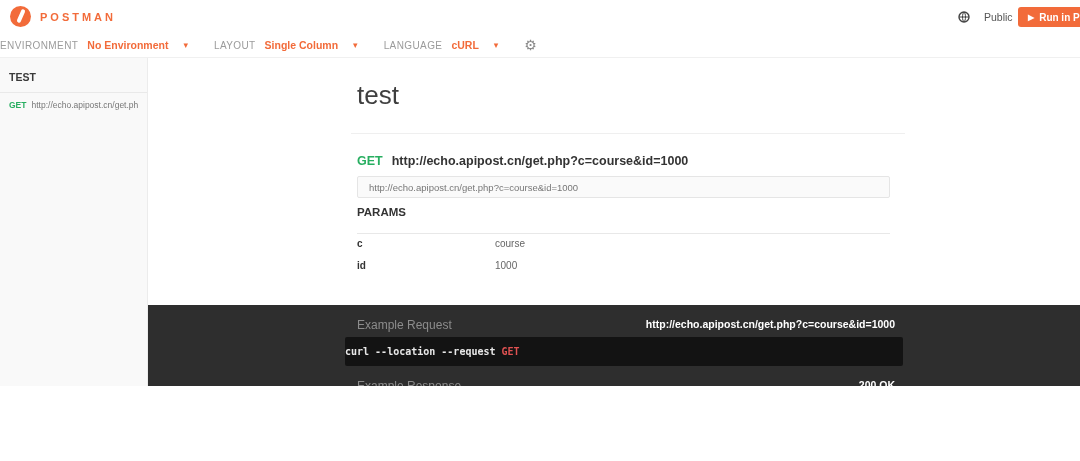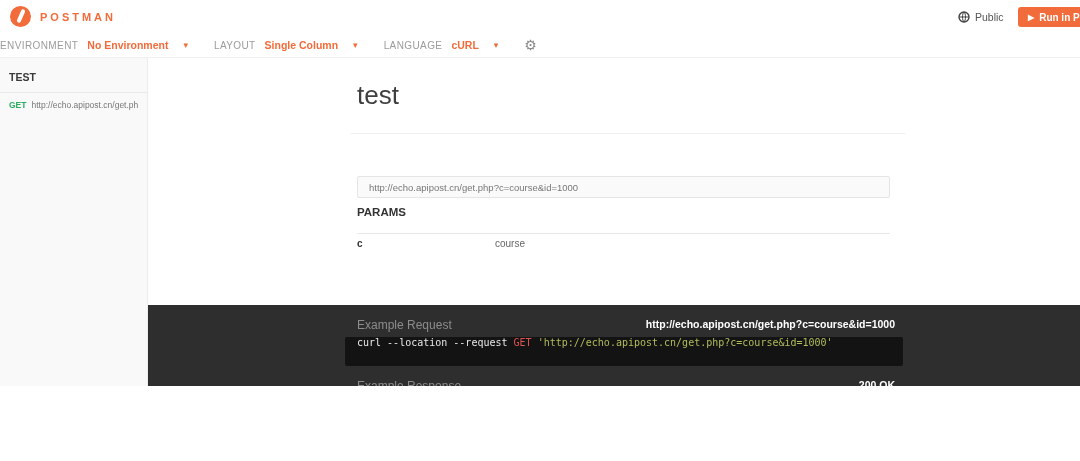--- a/index.html
+++ b/index.html
@@ -9,21 +9,21 @@
 
   
   .header{position:absolute;top:0;left:0;right:0;height:33px;background:#fff;
           display:flex;align-items:center;padding-left:10px}
   .logo-circle{width:21px;height:21px;border-radius:50%;
                background:var(--brand-orange,#f26b3a);position:relative;margin-right:9px;flex:0 0 auto}
   .logo-slash{position:absolute;left:9px;top:3px;width:4px;height:14px;background:#fff;
               border-radius:2px;transform:rotate(24deg)}
   .brand{color:var(--brand-orange,#f26b3a);font-size:11px;font-weight:bold;letter-spacing:3px}
   .header-right{position:absolute;top:0;left:958px;height:33px;display:flex;align-items:center;gap:8px}
-  .public{display:flex;align-items:flex-start;gap:5px;color:#555;font-size:10.5px}
+  .public{display:flex;align-items:flex-start;gap:14px;color:#555;font-size:10.5px}
   .run-btn{position:absolute;left:1018px;top:7px;height:20px;display:flex;align-items:center;gap:5px;
            background:var(--brand-orange,#f26b3a);color:#fff;border:none;border-radius:3px;
            font-family:"Liberation Sans",sans-serif;font-size:10px;font-weight:bold;
            padding:0 12px 0 10px;white-space:nowrap;cursor:pointer}
   .run-btn .play{font-size:8px}
 
   
   .toolbar{position:absolute;top:33px;left:0;right:0;height:25px;background:#fff;
            border-bottom:1px solid #f0f0f0;display:flex;align-items:center;
            padding-left:0;gap:26px}
@@ -60,22 +60,22 @@
   .param-key{width:138px;color:#333;font-weight:bold;flex:0 0 auto}
   .param-value{color:#666}
 
   
   .example-panel{position:absolute;left:148px;top:305px;right:0;bottom:0;
                  background:var(--panel-bg,#2e2e2e);overflow:hidden}
   .ex-label{position:absolute;color:#8c8c8c;font-size:12px}
   .ex-req-label{left:209px;top:13px}
   .ex-req-url{position:absolute;right:185px;top:13px;color:#fff;font-weight:bold;font-size:10.5px}
   .code-block{position:absolute;left:197px;width:558px;background:var(--code-bg,#131313);border-radius:2px}
-  .code-request{top:32px;height:29px;display:flex;align-items:flex-start;padding:0 12px;
-                font-family:"DejaVu Sans Mono",monospace;font-size:10px;font-weight:normal;white-space:pre}
+  .code-request{top:32px;height:29px;display:flex;align-items:center;padding:0 0;
+                font-family:"DejaVu Sans Mono",monospace;font-size:10px;font-weight:bold;white-space:pre}
   .curl-cmd{color:#e8e8e8}
   .curl-method{color:var(--curl-method-red,#e05252)}
   .curl-string{color:var(--curl-string-yellow,#b3bd5a)}
   .ex-resp-label{left:209px;top:74px}
   .ex-status{position:absolute;right:185px;top:74px;color:#fff;font-weight:bold;font-size:10.5px}
   .code-response{top:91px;height:130px}
   .resp-tabs{height:24px;border-bottom:1px solid #333;display:flex;align-items:flex-end;
              padding-left:12px;gap:18px}
   .tab{font-size:10.5px;height:24px;line-height:22px;border-bottom:2px solid transparent;cursor:pointer}
   .tab-body{color:#f0f0f0;font-weight:bold;border-bottom-color:var(--active-tab-underline,#e0523f)}
@@ -133,35 +133,42 @@
     <div class="sidebar-header">TEST</div>
     <div class="sidebar-request">
       <span class="sr-method">GET</span>
       <span class="sr-url">http://echo.apipost.cn/get.php?c=co...</span>
     </div>
   </div>
 
   <div class="main">
     <div class="page-title">test</div>
     <div class="title-divider"></div>
+    <div class="request-heading">
+      <span class="rh-method">GET</span><span>http://echo.apipost.cn/get.php?c=course&amp;id=1000</span>
+    </div>
     <input class="url-input" type="text" value="http://echo.apipost.cn/get.php?c=course&amp;id=1000" style="">
     <div class="params-heading">PARAMS</div>
     <div class="params-divider"></div>
     <div class="param-row r0">
       <span class="param-key">c</span>
       <span class="param-value">course</span>
+    </div>
+    <div class="param-row r1">
+      <span class="param-key">id</span>
+      <span class="param-value">1000</span>
     </div>
   </div>
 
   <div class="example-panel">
     <div class="ex-label ex-req-label">Example Request</div>
     <div class="ex-req-url">http://echo.apipost.cn/get.php?c=course&amp;id=1000</div>
 
     <div class="code-block code-request">
-      <span class="curl-cmd">curl --location --request </span><span class="curl-method">GET</span><span class="curl-string"> 'http://echo.apipost.cn/get.php?c=course&amp;id=1000'</span>
+      <span class="curl-cmd">curl --location --request </span><span class="curl-method">GET</span>
     </div>
 
     <div class="ex-label ex-resp-label">Example Response</div>
     <div class="ex-status">200 OK</div>
 
     <div class="code-block code-response">
       <div class="json">
         <div class="json-line"><span class="j-punct">{</span></div>
         
         

